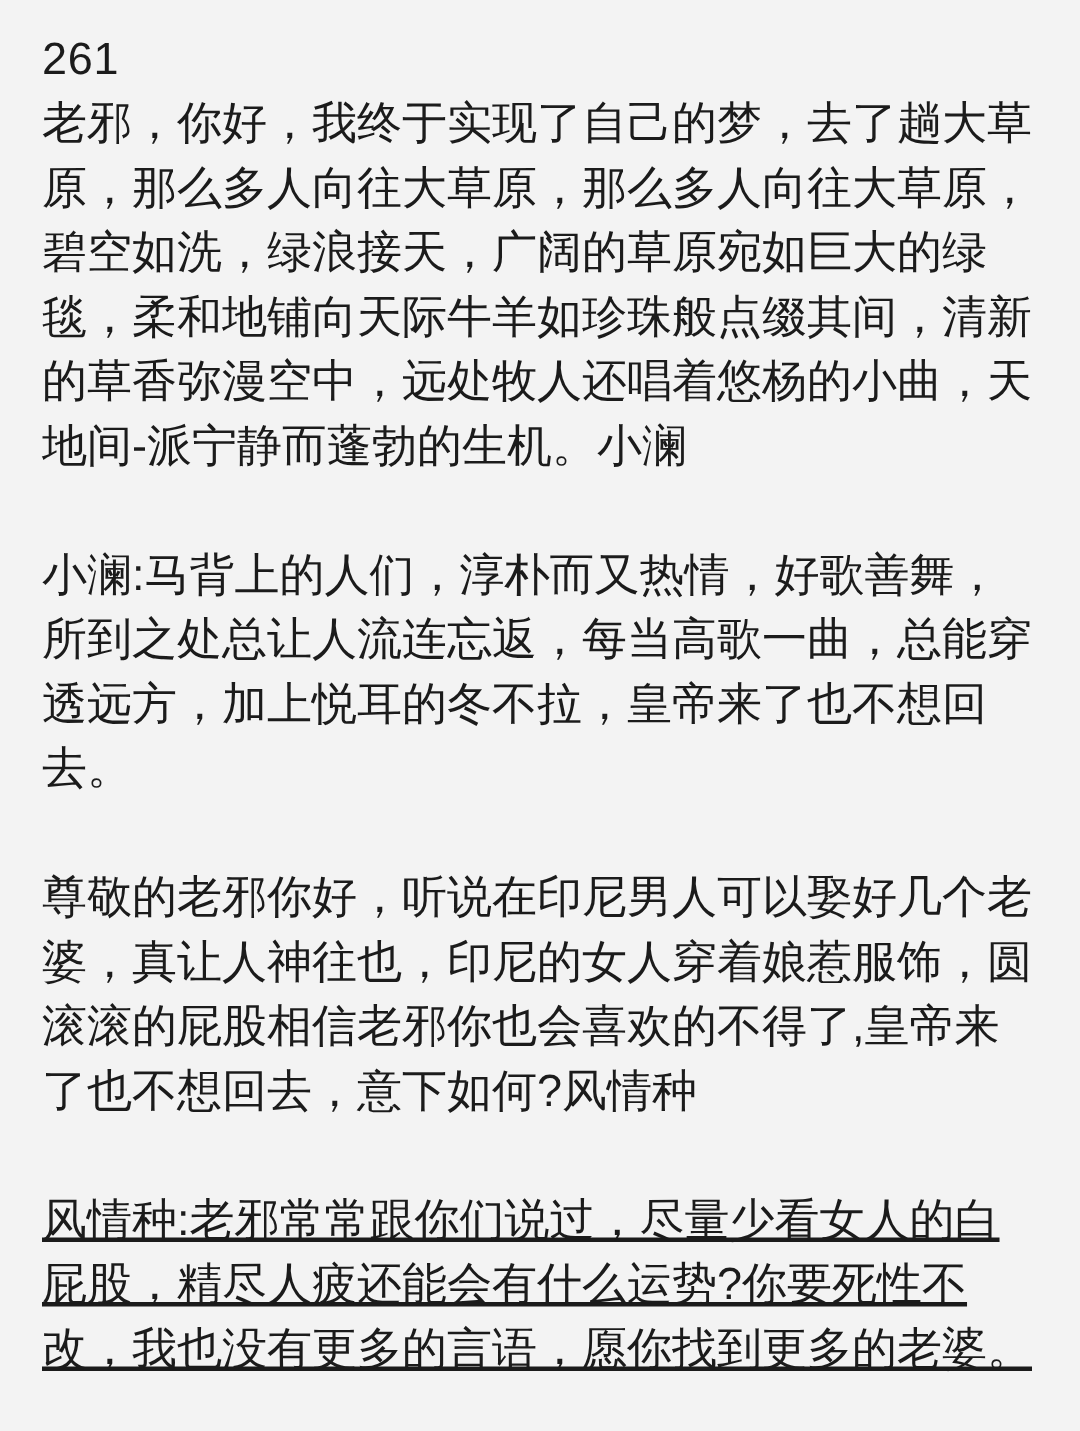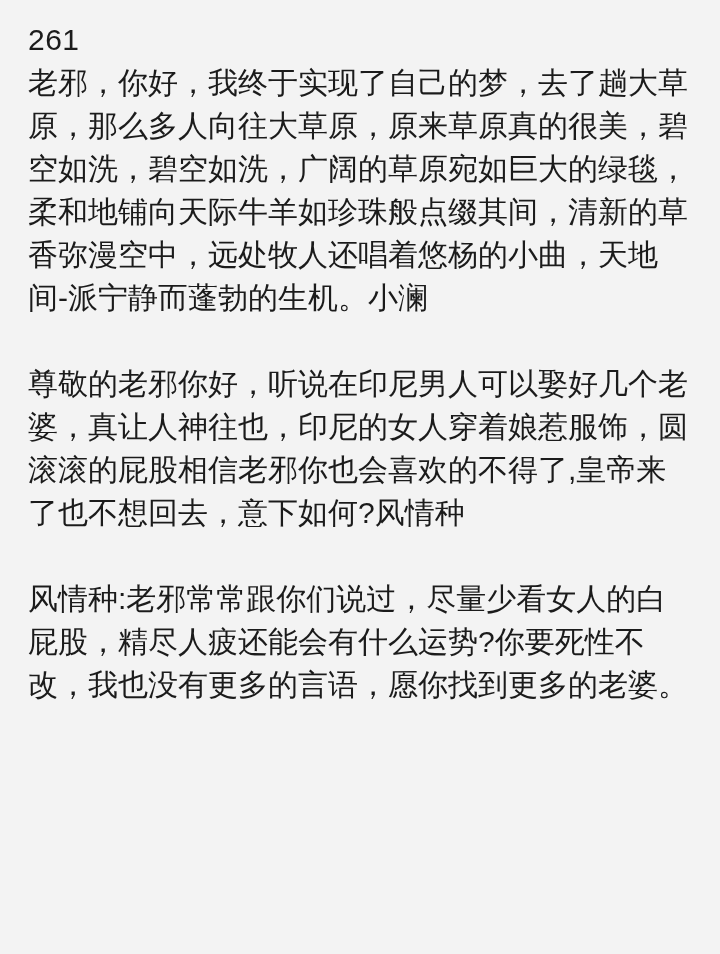--- a/index.html
+++ b/index.html
@@ -28,31 +28,33 @@
   .paragraph {
     font-size: 30px;
     line-height: 43px;
     margin: 0 0 43px 0;
     text-align: left;
     word-break: break-word;
     overflow-wrap: break-word;
   }
   .paragraph:last-child {
     margin-bottom: 10px;
+    text-decoration: underline;
   }
   .paragraph.first {
     margin-top: 0;
   }
 </style>
 </head>
 <body>
 
 <div class="page">
   <div class="page-number">261</div>
 
-  <p class="paragraph first">老邪，你好，我终于实现了自己的梦，去了趟大草原，那么多人向往大草原，原来草原真的很美，碧空如洗，碧空如洗，广阔的草原宛如巨大的绿毯，柔和地铺向天际牛羊如珍珠般点缀其间，清新的草香弥漫空中，远处牧人还唱着悠杨的小曲，天地间-派宁静而蓬勃的生机。小澜</p>
+  <p class="paragraph first">老邪，你好，我终于实现了自己的梦，去了趟大草原，那么多人向往大草原，那么多人向往大草原，碧空如洗，绿浪接天，广阔的草原宛如巨大的绿毯，柔和地铺向天际牛羊如珍珠般点缀其间，清新的草香弥漫空中，远处牧人还唱着悠杨的小曲，天地间-派宁静而蓬勃的生机。小澜</p>
 
+  <p class="paragraph">小澜:马背上的人们，淳朴而又热情，好歌善舞，所到之处总让人流连忘返，每当高歌一曲，总能穿透远方，加上悦耳的冬不拉，皇帝来了也不想回去。</p>
 
   <p class="paragraph">尊敬的老邪你好，听说在印尼男人可以娶好几个老婆，真让人神往也，印尼的女人穿着娘惹服饰，圆滚滚的屁股相信老邪你也会喜欢的不得了,皇帝来了也不想回去，意下如何?风情种</p>
 
   <p class="paragraph">风情种:老邪常常跟你们说过，尽量少看女人的白屁股，精尽人疲还能会有什么运势?你要死性不改，我也没有更多的言语，愿你找到更多的老婆。</p>
 
 </div>
 
 </body></html>

